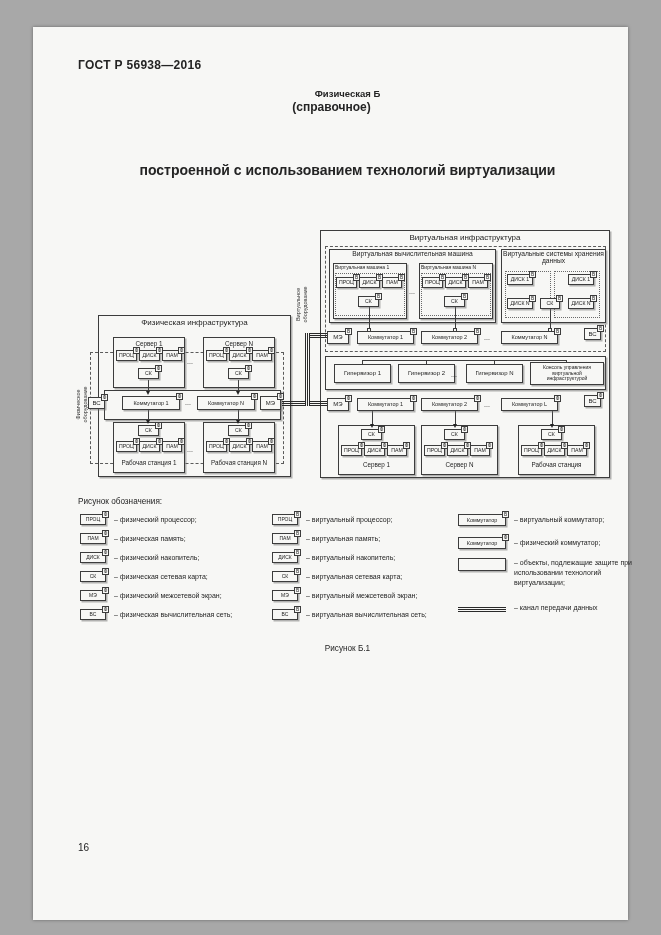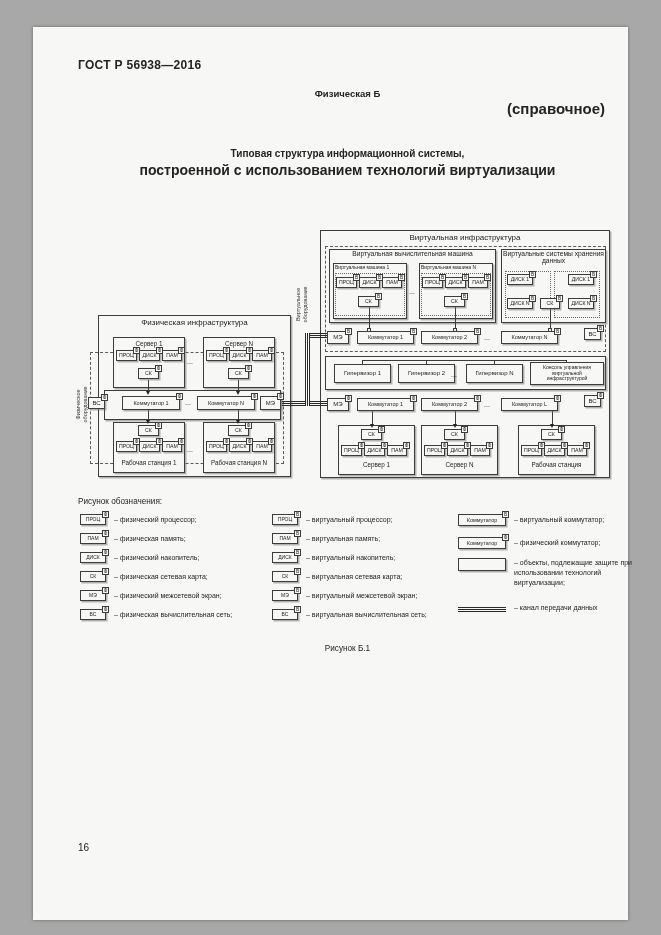--- a/index.html
+++ b/index.html
@@ -2,21 +2,21 @@
 <html><head>
 <meta charset="utf-8">
 <style>
   *{margin:0;padding:0;box-sizing:border-box}
   html,body{background:#a8a8a8}
   body{font-family:"Liberation Sans",sans-serif;color:#242424}
   .canvas{position:relative;width:661px;height:935px;background:#a8a8a8;overflow:hidden}
   .page{position:absolute;left:33px;top:27px;width:595px;height:893px;background:#f7f7f5;box-shadow:0 0 3px rgba(60,60,60,.6)}
   .doc-header{position:absolute;left:78px;top:58px;font-size:12px;font-weight:bold;letter-spacing:.3px}
   .annex{position:absolute;left:90px;top:88px;width:515px;text-align:center;font-size:9.5px;font-weight:bold}
-  .annex-note{position:absolute;left:90px;top:100px;width:515px;text-align:right;font-size:15px;font-weight:bold}
+  .annex-note{position:absolute;left:74px;top:100px;width:515px;text-align:center;font-size:12px;font-weight:bold}
   .title-l1{position:absolute;left:90px;top:148px;width:515px;text-align:center;font-size:10px;font-weight:bold}
   .title-l2{position:absolute;left:90px;top:162px;width:515px;text-align:center;font-size:14px;font-weight:bold}
   .para{position:absolute;left:78px;top:192px;width:519px;font-size:9.8px;line-height:13px;text-align:justify;text-indent:24px}
   .legend-title{position:absolute;left:78px;top:497px;font-size:8.2px}
   .fig-caption{position:absolute;left:90px;top:644px;width:515px;text-align:center;font-size:8.2px}
   .page-num{position:absolute;left:78px;top:842px;font-size:10px}
   #diagram,#legend{position:absolute;left:0;top:0;width:661px;height:740px;pointer-events:none}
   .rect{position:absolute;border:1px solid #3c3c3c}
   .rect.solid{background:#f7f7f5;box-shadow:1.5px 1.5px 0 rgba(110,110,110,.5)}
   .rect.dashed{border:1px dashed #5a5a5a;background:transparent}
@@ -38,21 +38,20 @@
 </style>
 </head>
 <body>
 
 <div class="canvas">
   <div class="page"></div>
 
   <div class="doc-header">ГОСТ Р 56938—2016</div>
   <div class="annex">Физическая Б</div>
   <div class="annex-note">(справочное)</div>
-  <div class="title-l1">Типовая структура информационной системы,</div>
   <div class="title-l2">построенной с использованием технологий виртуализации</div>
 
   <div id="diagram">
       <div class="rect solid" style="left: 320px; top: 230px; width: 290px; height: 248px;"></div>
       <div class="rect dashed" style="left: 325px; top: 246px; width: 281px; height: 106px;"></div>
       <div class="rect solid" style="left: 329px; top: 249px; width: 167px; height: 74px;"></div>
       <div class="rect solid" style="left: 333px; top: 263px; width: 74px; height: 56px;"></div>
       <div class="rect dotted" style="left: 335px; top: 273px; width: 70px; height: 43px;"></div>
       <div class="rect solid" style="left: 419px; top: 263px; width: 74px; height: 56px;"></div>
       <div class="rect dotted" style="left: 421px; top: 273px; width: 70px; height: 43px;"></div>

